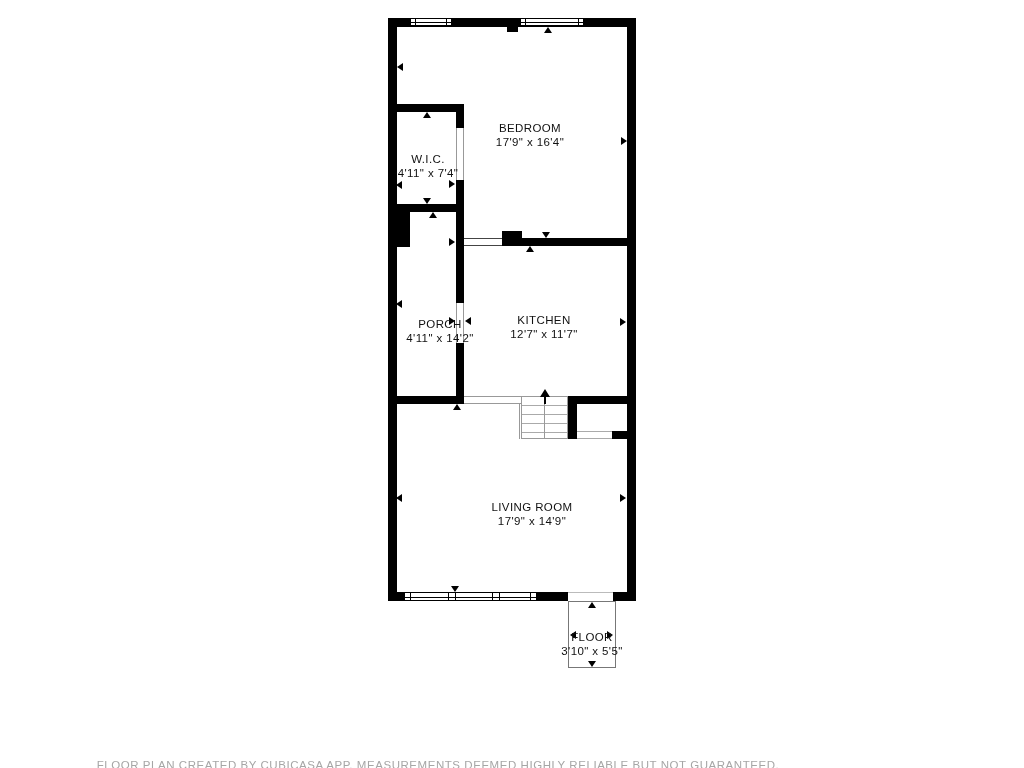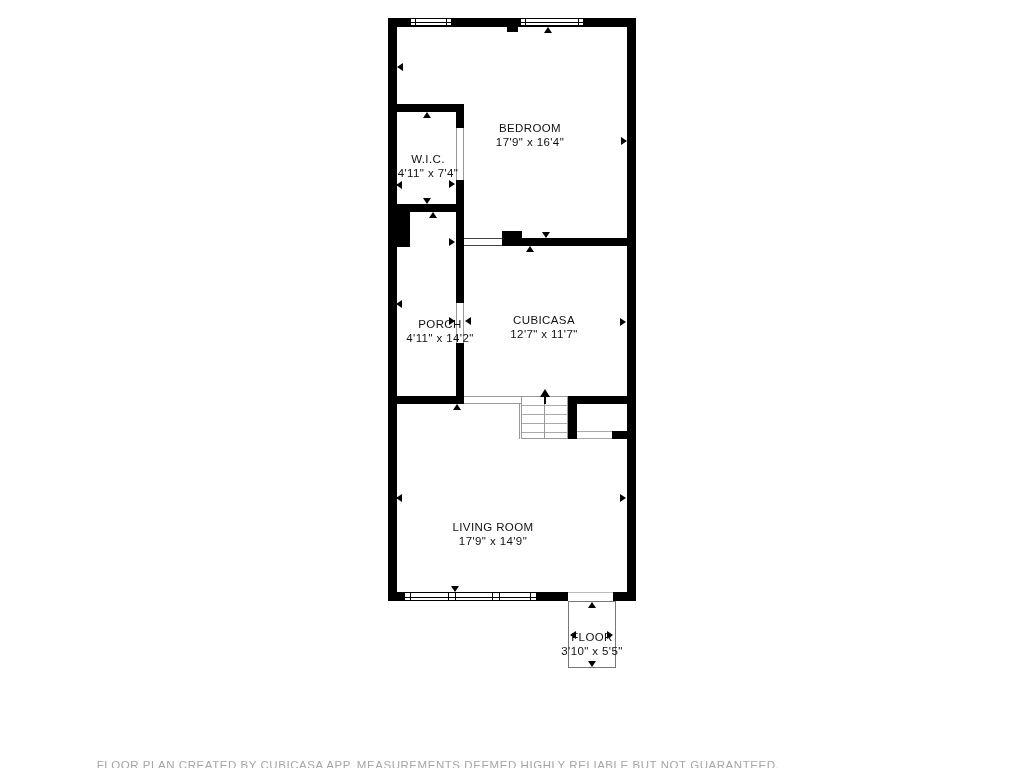--- a/index.html
+++ b/index.html
@@ -126,24 +126,24 @@
   </div>
   <div class="room-label" style="left:428px;top:166px;">
     <div>W.I.C.</div>
     <div>4'11" x 7'4"</div>
   </div>
   <div class="room-label" style="left:440px;top:331px;">
     <div>PORCH</div>
     <div>4'11" x 14'2"</div>
   </div>
   <div class="room-label" style="left:544px;top:327px;">
-    <div>CUBICASA</div>
+    <div>KITCHEN</div>
     <div>12'7" x 11'7"</div>
   </div>
-  <div class="room-label" style="left:493px;top:514px;margin-top:20px;">
+  <div class="room-label" style="left:532px;top:514px;">
     <div>LIVING ROOM</div>
     <div>17'9" x 14'9"</div>
   </div>
   <div class="room-label" style="left:592px;top:644px;">
     <div>FLOOR</div>
     <div>3'10" x 5'5"</div>
   </div>
 
   <div id="footer">FLOOR PLAN CREATED BY CUBICASA APP. MEASUREMENTS DEEMED HIGHLY RELIABLE BUT NOT GUARANTEED.</div>
 

